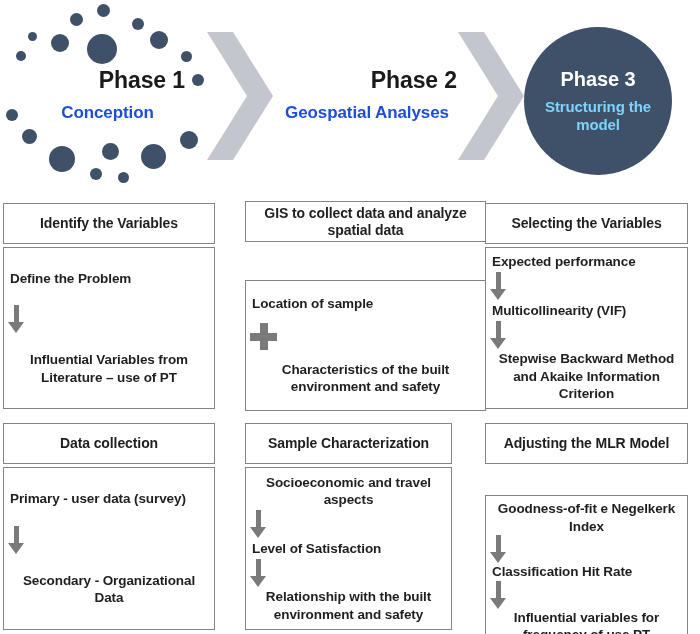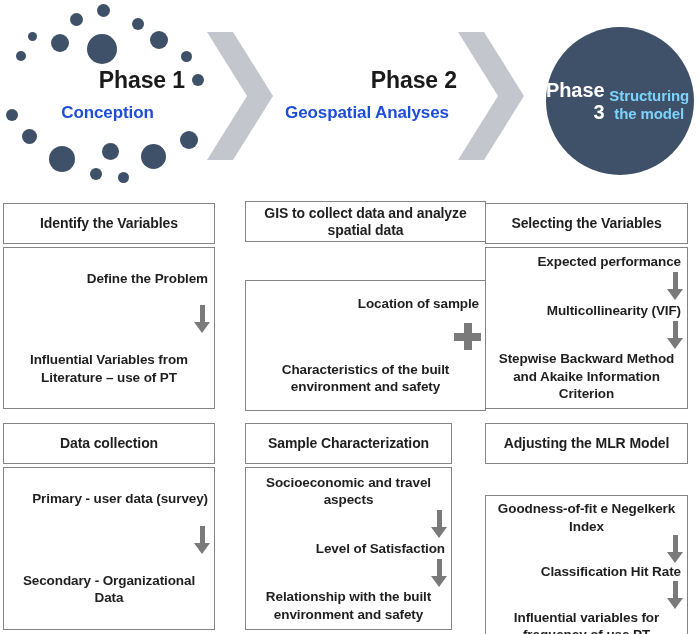--- a/index.html
+++ b/index.html
@@ -16,36 +16,36 @@
     overflow:hidden;letter-spacing:-0.1px;
   }
   
   .phase-group{position:absolute;}
   .dot{position:absolute;border-radius:50%;background:var(--primary);}
   .phase-label{position:absolute;text-align:center;}
   .phase-title{font-size:23px;font-weight:700;color:#1a1a1a;line-height:1.1;text-align:right;}
   .phase-sub{font-size:17px;font-weight:700;color:#1d4ed8;margin-top:11px;line-height:1.1;}
   .chevron{position:absolute;width:66px;height:128px;}
   .phase3-circle{
-    position:absolute;left:546px;top:27px;width:148px;height:148px;border-radius:50%;
-    background:var(--primary);display:flex;flex-direction:row;align-items:center;justify-content:center;
+    position:absolute;left:524px;top:27px;width:148px;height:148px;border-radius:50%;
+    background:var(--primary);display:flex;flex-direction:column;align-items:center;justify-content:center;
     text-align:center;color:#ffffff;
   }
   .phase3-circle .phase-title{font-size:20px;color:#ffffff;}
   .phase3-circle .phase-sub{font-size:15px;color:#7dd3fc;margin-top:8px;width:120px;line-height:1.2;}
   
   .box{position:absolute;display:flex;flex-direction:column;}
   .box-header{
     border:1px solid var(--border);height:41px;flex:0 0 41px;display:flex;align-items:center;justify-content:center;
     text-align:center;font-size:14px;font-weight:700;line-height:1.2;padding:0 6px;box-sizing:border-box;
     background:#ffffff;
   }
   .box-body{
     border:1px solid var(--border);flex:1;margin-top:3px;display:flex;flex-direction:column;
-    align-items:flex-end;justify-content:space-evenly;text-align:center;padding:4px 4px;box-sizing:border-box;
+    align-items:flex-start;justify-content:space-evenly;text-align:center;padding:4px 4px;box-sizing:border-box;
     background:#ffffff;
   }
   .step-text{font-size:13.5px;font-weight:700;line-height:1.3;padding:0 2px;}
   .arrow-down{display:flex;flex-direction:column;align-items:center;}
   .arrow-down .stem{width:5px;height:17px;background:var(--arrow);}
   .arrow-down .head{
     width:0;height:0;border-left:8px solid transparent;border-right:8px solid transparent;
     border-top:11px solid var(--arrow);
   }
   .plus-icon{position:relative;width:27px;height:27px;}

